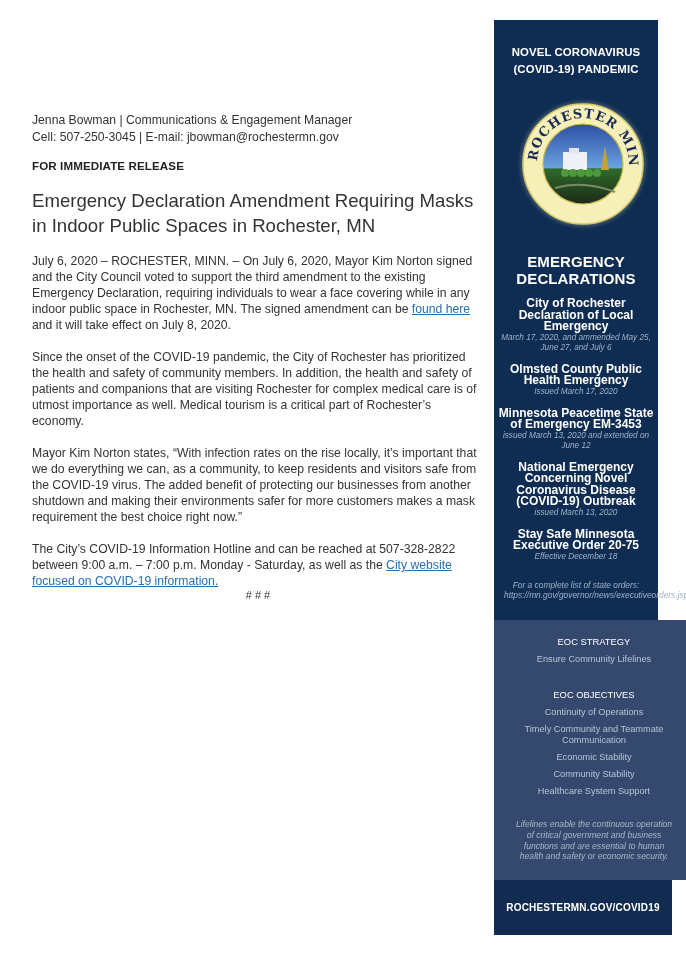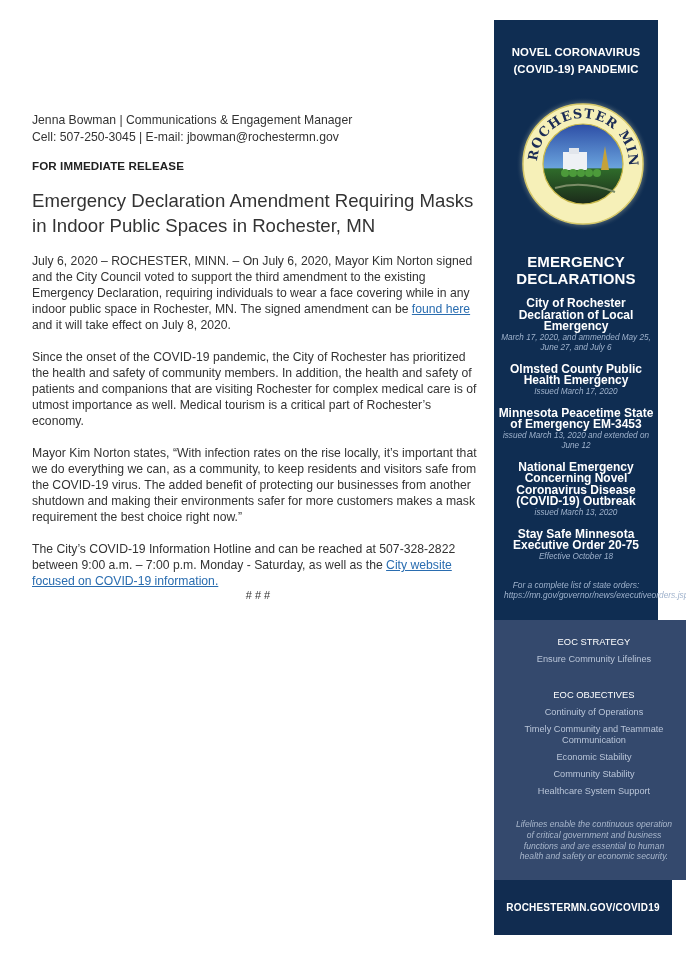--- a/index.html
+++ b/index.html
@@ -111,21 +111,21 @@
       <div class="decl">
         <div class="decl-title">Minnesota Peacetime State of Emergency EM-3453</div>
         <div class="decl-sub">issued March 13, 2020 and extended on June 12</div>
       </div>
       <div class="decl">
         <div class="decl-title">National Emergency Concerning Novel Coronavirus Disease (COVID-19) Outbreak</div>
         <div class="decl-sub">issued March 13, 2020</div>
       </div>
       <div class="decl">
         <div class="decl-title">Stay Safe Minnesota Executive Order 20-75</div>
-        <div class="decl-sub">Effective October 18</div>
+        <div class="decl-sub">Effective December 18</div>
       </div>
 
       <div class="sb-note">For a complete list of state orders: https://mn.gov/governor/news/executiveorders.jsp</div>
     </div>
   </div>
 
   <div class="sb-mid">
     <div class="eoc">
       <div class="eoc-head first">EOC STRATEGY</div>
       <div class="eoc-item">Ensure Community Lifelines</div>

